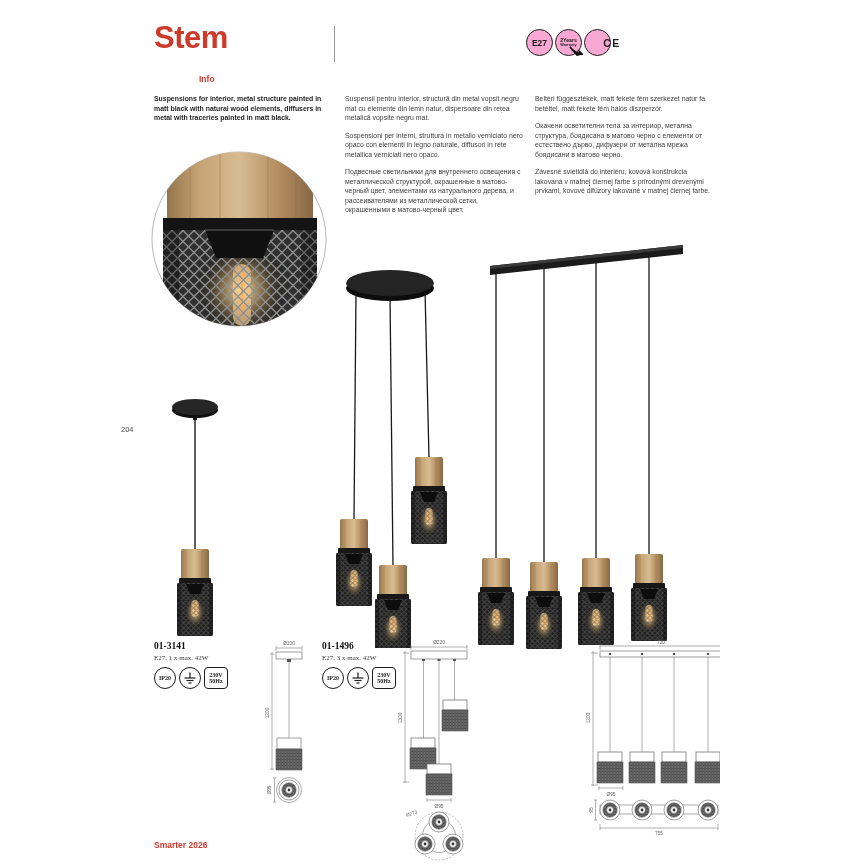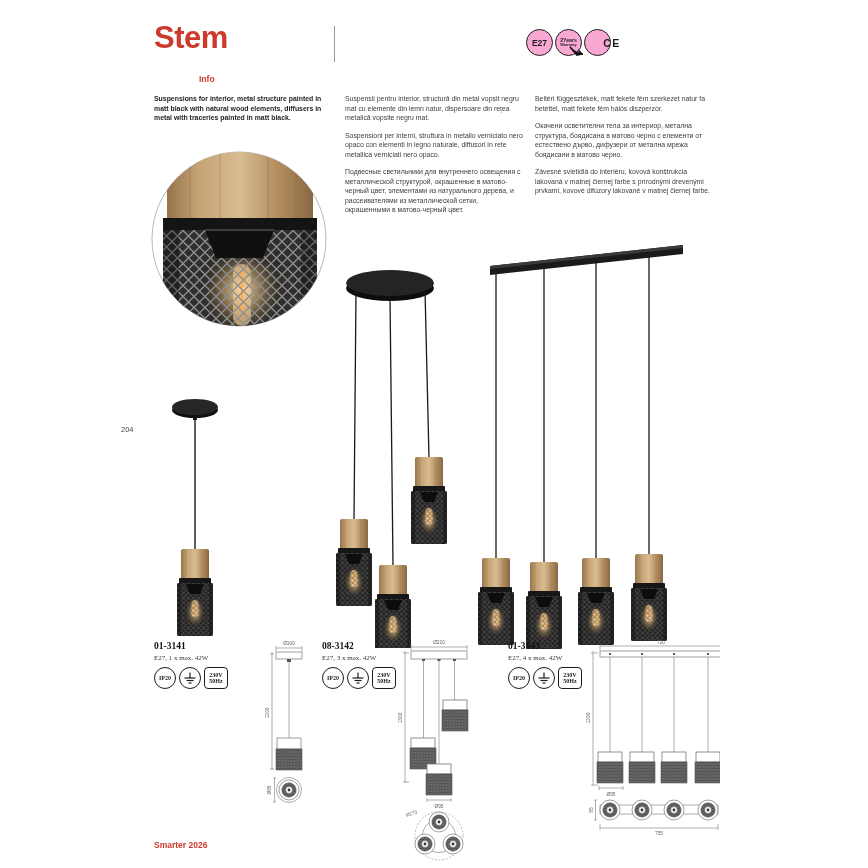--- a/index.html
+++ b/index.html
@@ -232,21 +232,21 @@
         <line x1="46" y1="164" x2="43" y2="164"></line>
       <line x1="44.5" y1="140" x2="44.5" y2="164"></line>
     </g>
     <use href="#drawLampTop" x="59" y="152"></use>
     <text class="dimtxt" x="59" y="6.5" text-anchor="middle">Ø100</text>
     <text class="dimtxt" x="39" y="75" text-anchor="middle" transform="rotate(-90 39 75)">1200</text>
     <text class="dimtxt" x="41" y="152" text-anchor="middle" transform="rotate(-90 41 152)">Ø95</text>
   </svg>
 
   <div class="abs prod" style="left:322px;top:641px">
-    <div class="pcode">08-3142</div>
+    <div class="pcode">01-1496</div>
     <div class="pspec">E27, 3 x max. 42W</div>
     <div class="pbadges">
       <span class="pb-circle">IP20</span>
       <span class="pb-circle">
         <svg width="14" height="14" viewBox="0 0 14 14">
           <g stroke="#1c1c1c" stroke-width="1.2" fill="none">
             <line x1="7" y1="1.5" x2="7" y2="7"></line>
               <line x1="1.5" y1="7" x2="12.5" y2="7"></line>
             <line x1="3.5" y1="9.5" x2="10.5" y2="9.5"></line>
               <line x1="5.5" y1="12" x2="8.5" y2="12"></line>
@@ -286,41 +286,20 @@
     <use href="#drawLampFront" x="35" y="126"></use>
     <use href="#drawLampTop" x="47" y="184"></use>
     <use href="#drawLampTop" x="33" y="206"></use>
     <use href="#drawLampTop" x="61" y="206"></use>
     <text class="dimtxt" x="47" y="6" text-anchor="middle">Ø220</text>
     <text class="dimtxt" x="10" y="80" text-anchor="middle" transform="rotate(-90 10 80)">1300</text>
     <text class="dimtxt" x="47" y="170" text-anchor="middle">Ø95</text>
     <text class="dimtxt" x="20" y="177" text-anchor="middle" transform="rotate(-18 20 177)">Ø273</text>
   </svg>
 
-  <div class="abs prod" style="left:508px;top:641px">
-    <div class="pcode">01-3143</div>
-    <div class="pspec">E27, 4 x max. 42W</div>
-    <div class="pbadges">
-      <span class="pb-circle">IP20</span>
-      <span class="pb-circle">
-        <svg width="14" height="14" viewBox="0 0 14 14">
-          <g stroke="#1c1c1c" stroke-width="1.2" fill="none">
-            <line x1="7" y1="1.5" x2="7" y2="7"></line>
-              <line x1="1.5" y1="7" x2="12.5" y2="7"></line>
-            <line x1="3.5" y1="9.5" x2="10.5" y2="9.5"></line>
-              <line x1="5.5" y1="12" x2="8.5" y2="12"></line>
-          </g>
-        </svg>
-      </span>
-      <span class="pb-rect">
-        <span>230V</span>
-        <span>50Hz</span>
-      </span>
-    </div>
-  </div>
 
   <svg class="abs" style="left:576px;top:638px" width="152" height="208" viewBox="0 0 152 208">
     <g stroke="#8c8c8c" stroke-width="0.7" fill="none">
       <line x1="24" y1="12" x2="24" y2="6"></line>
         <line x1="146" y1="12" x2="146" y2="6"></line>
       <line x1="24" y1="8" x2="146" y2="8"></line>
       <rect x="24" y="13" width="122" height="6" fill="#fff" stroke="#777"></rect>
       <rect x="33" y="15" width="2" height="2" fill="#555" stroke="none"></rect>
       <rect x="65" y="15" width="2" height="2" fill="#555" stroke="none"></rect>
       <rect x="97" y="15" width="2" height="2" fill="#555" stroke="none"></rect>

